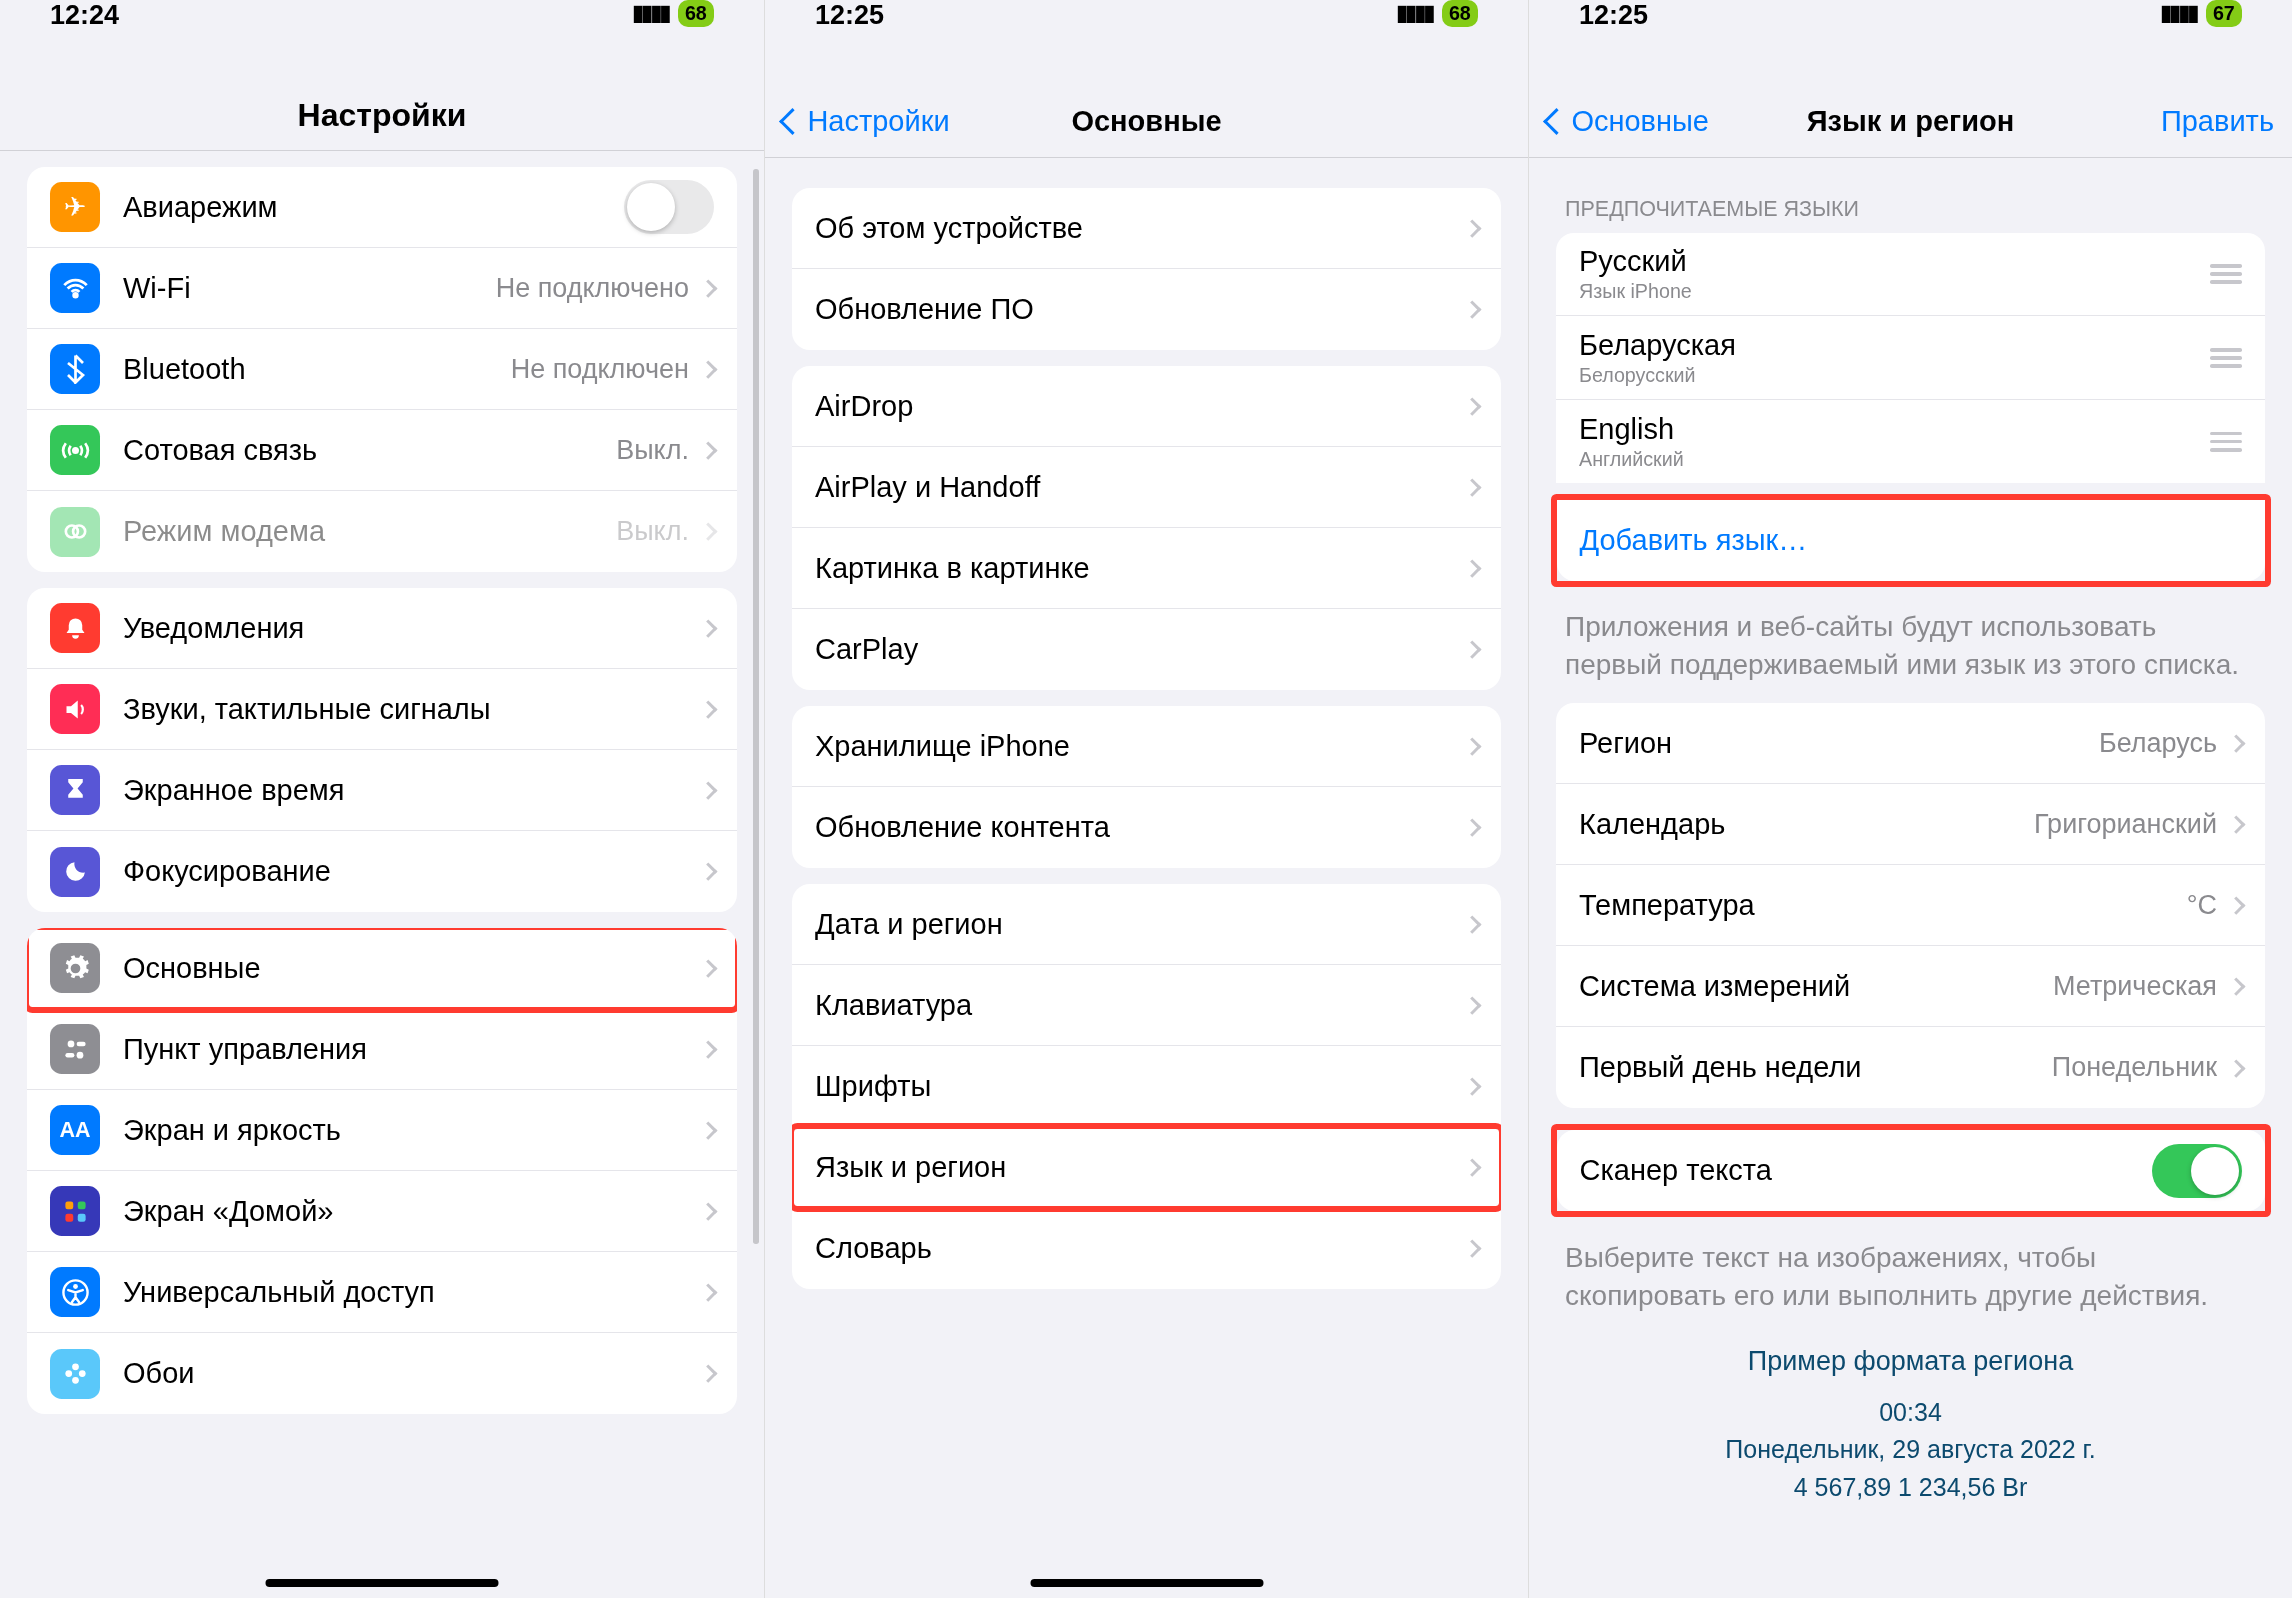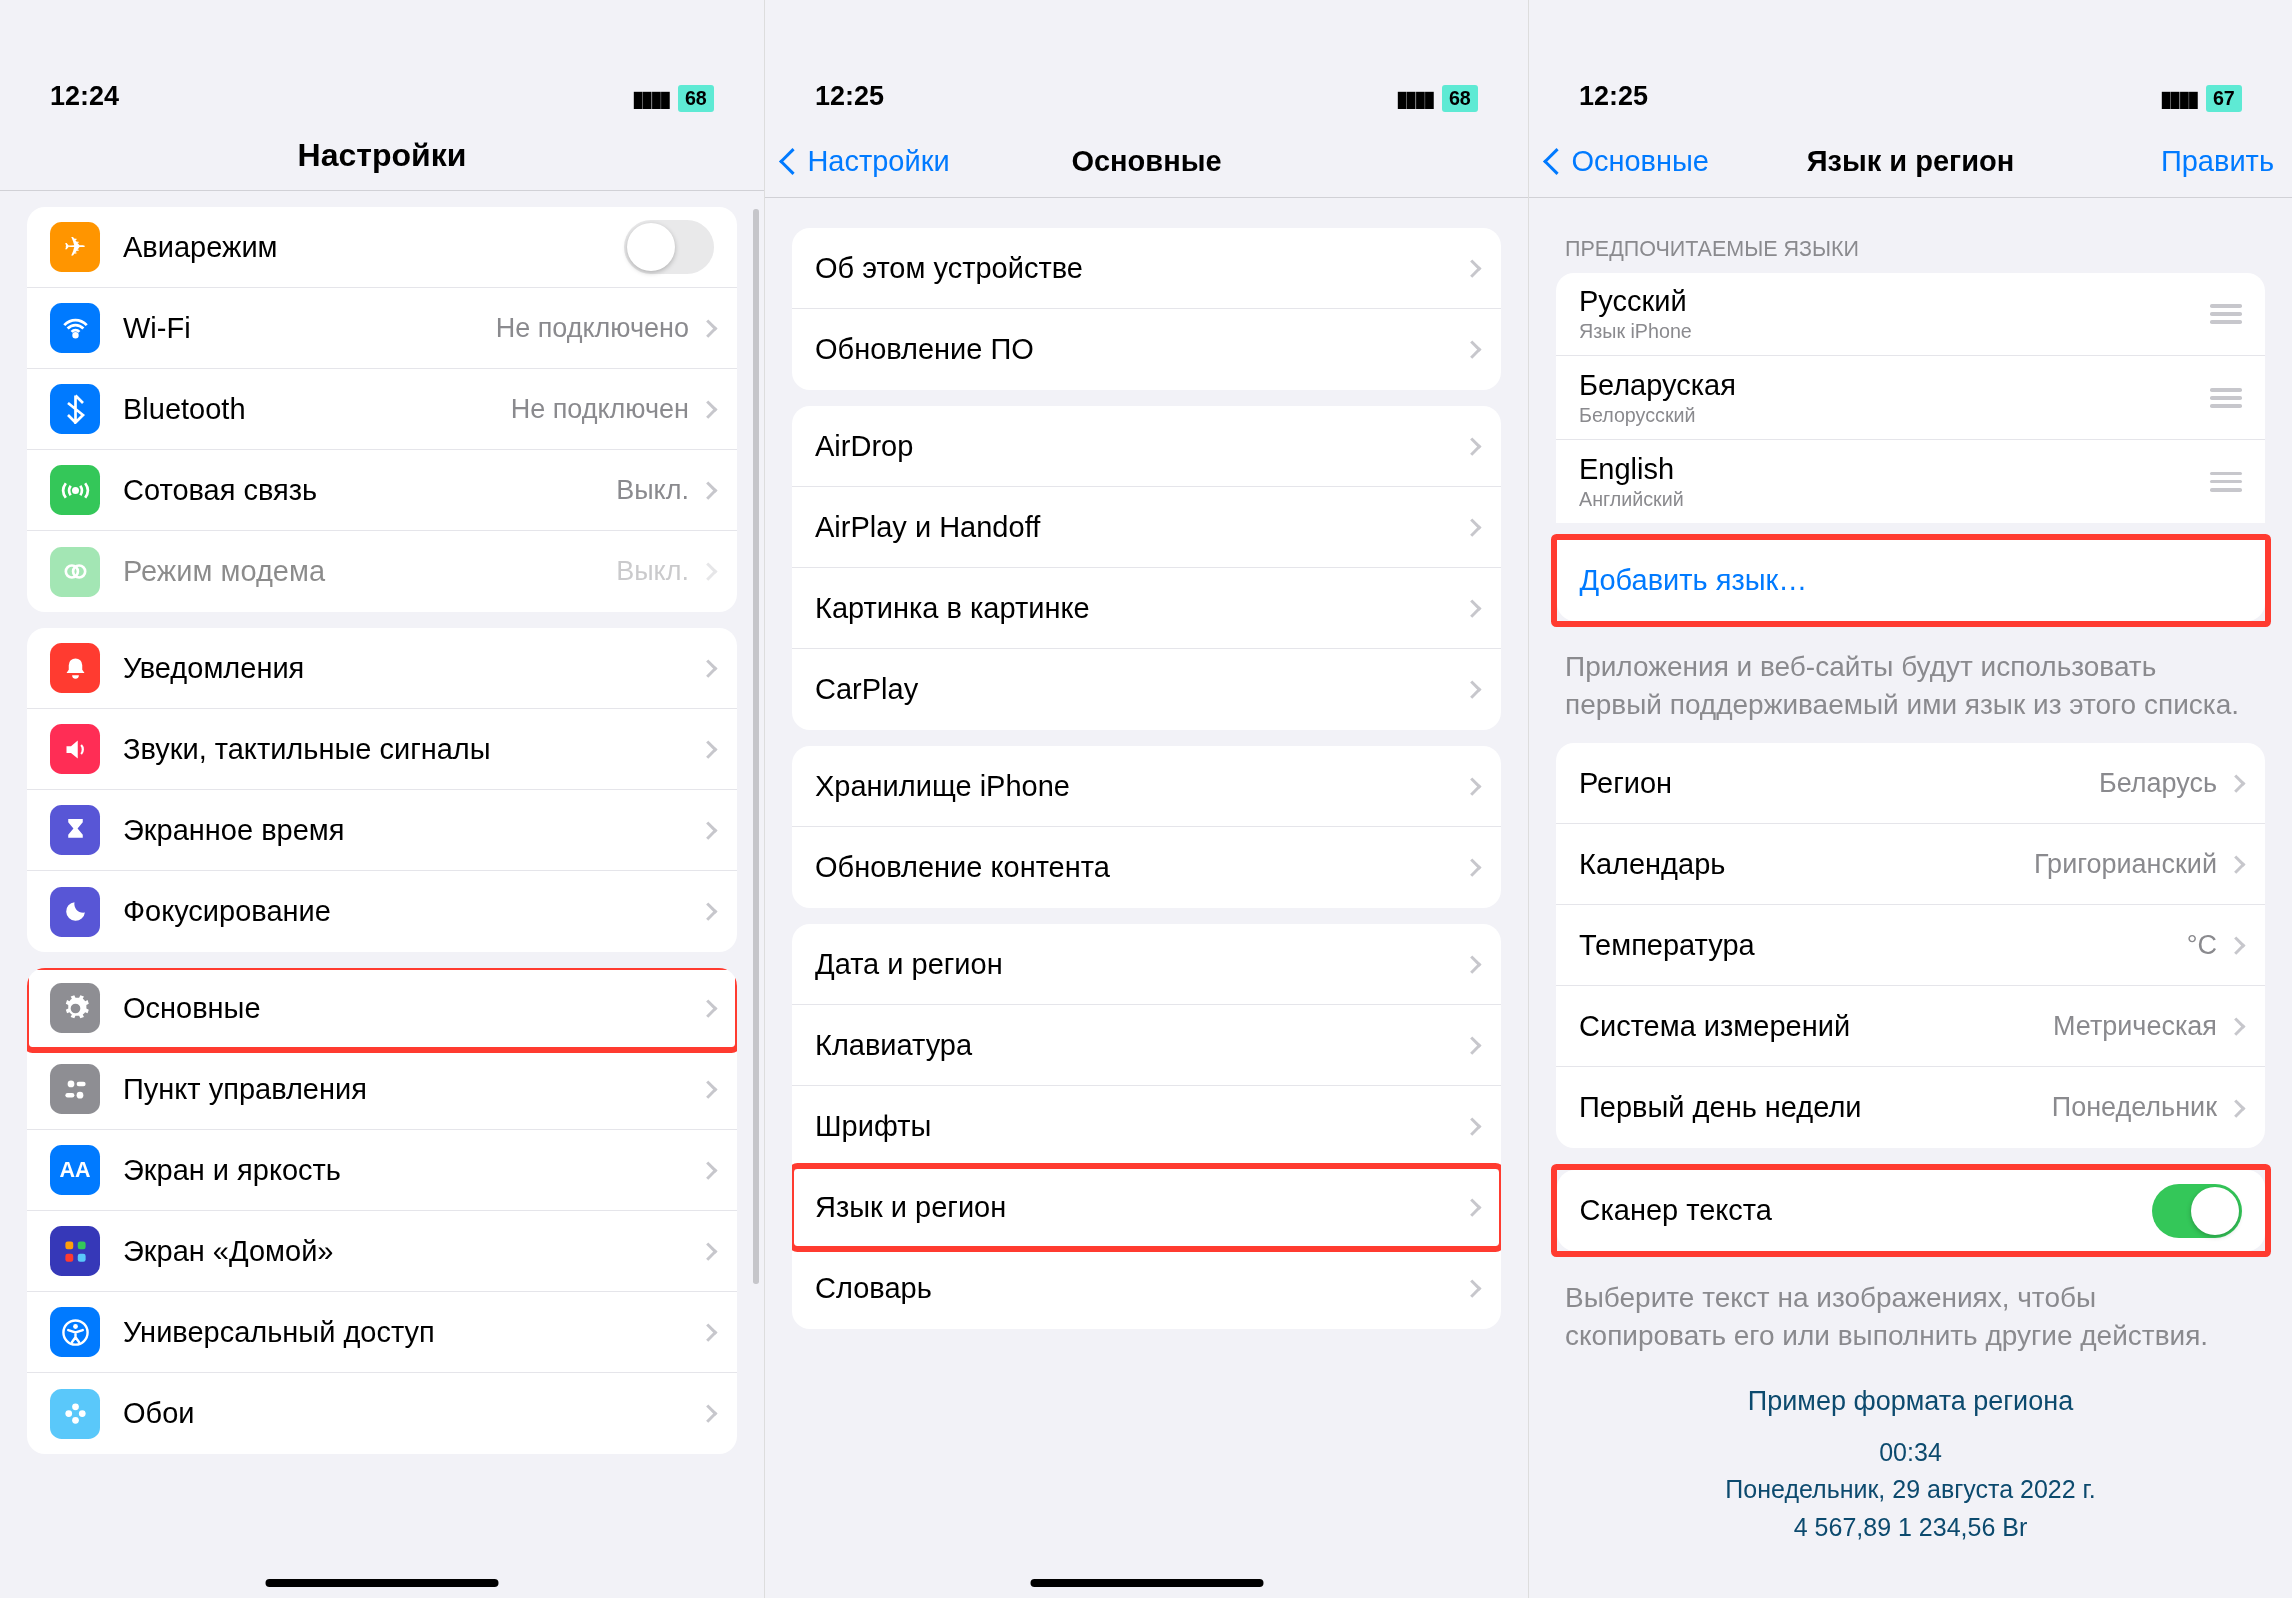--- a/index.html
+++ b/index.html
@@ -14,32 +14,31 @@
     width: 764px;
     background: #f2f2f7;
     display: flex;
     flex-direction: column;
     position: relative;
   }
   .phone + .phone { border-left: 0.9px solid #ddd; gap: 14px; }
   .status-bar {
     height: 72px;
     display: flex;
-    align-items: flex-end;
+    align-items: flex-start;
     justify-content: space-between;
     padding: 0 50px;
     font-size: 27px;
     font-weight: 600;
     background: #f2f2f7;
-    margin-top: 40px;
   }
   .status-right { display: flex; align-items: center; gap: 9px; }
   .battery {
-    background: #5eead4;
-    border-radius: 3px;
+    background: #84cc16;
+    border-radius: 10px;
     padding: 1.8px 7.2px;
     font-size: 19.7px;
     font-weight: 600;
     color: #000;
   }
   .signal { font-size: 21.5px; letter-spacing: -2.7px; }
   .nav-bar {
     height: 72px;
     display: flex;
     align-items: center;

